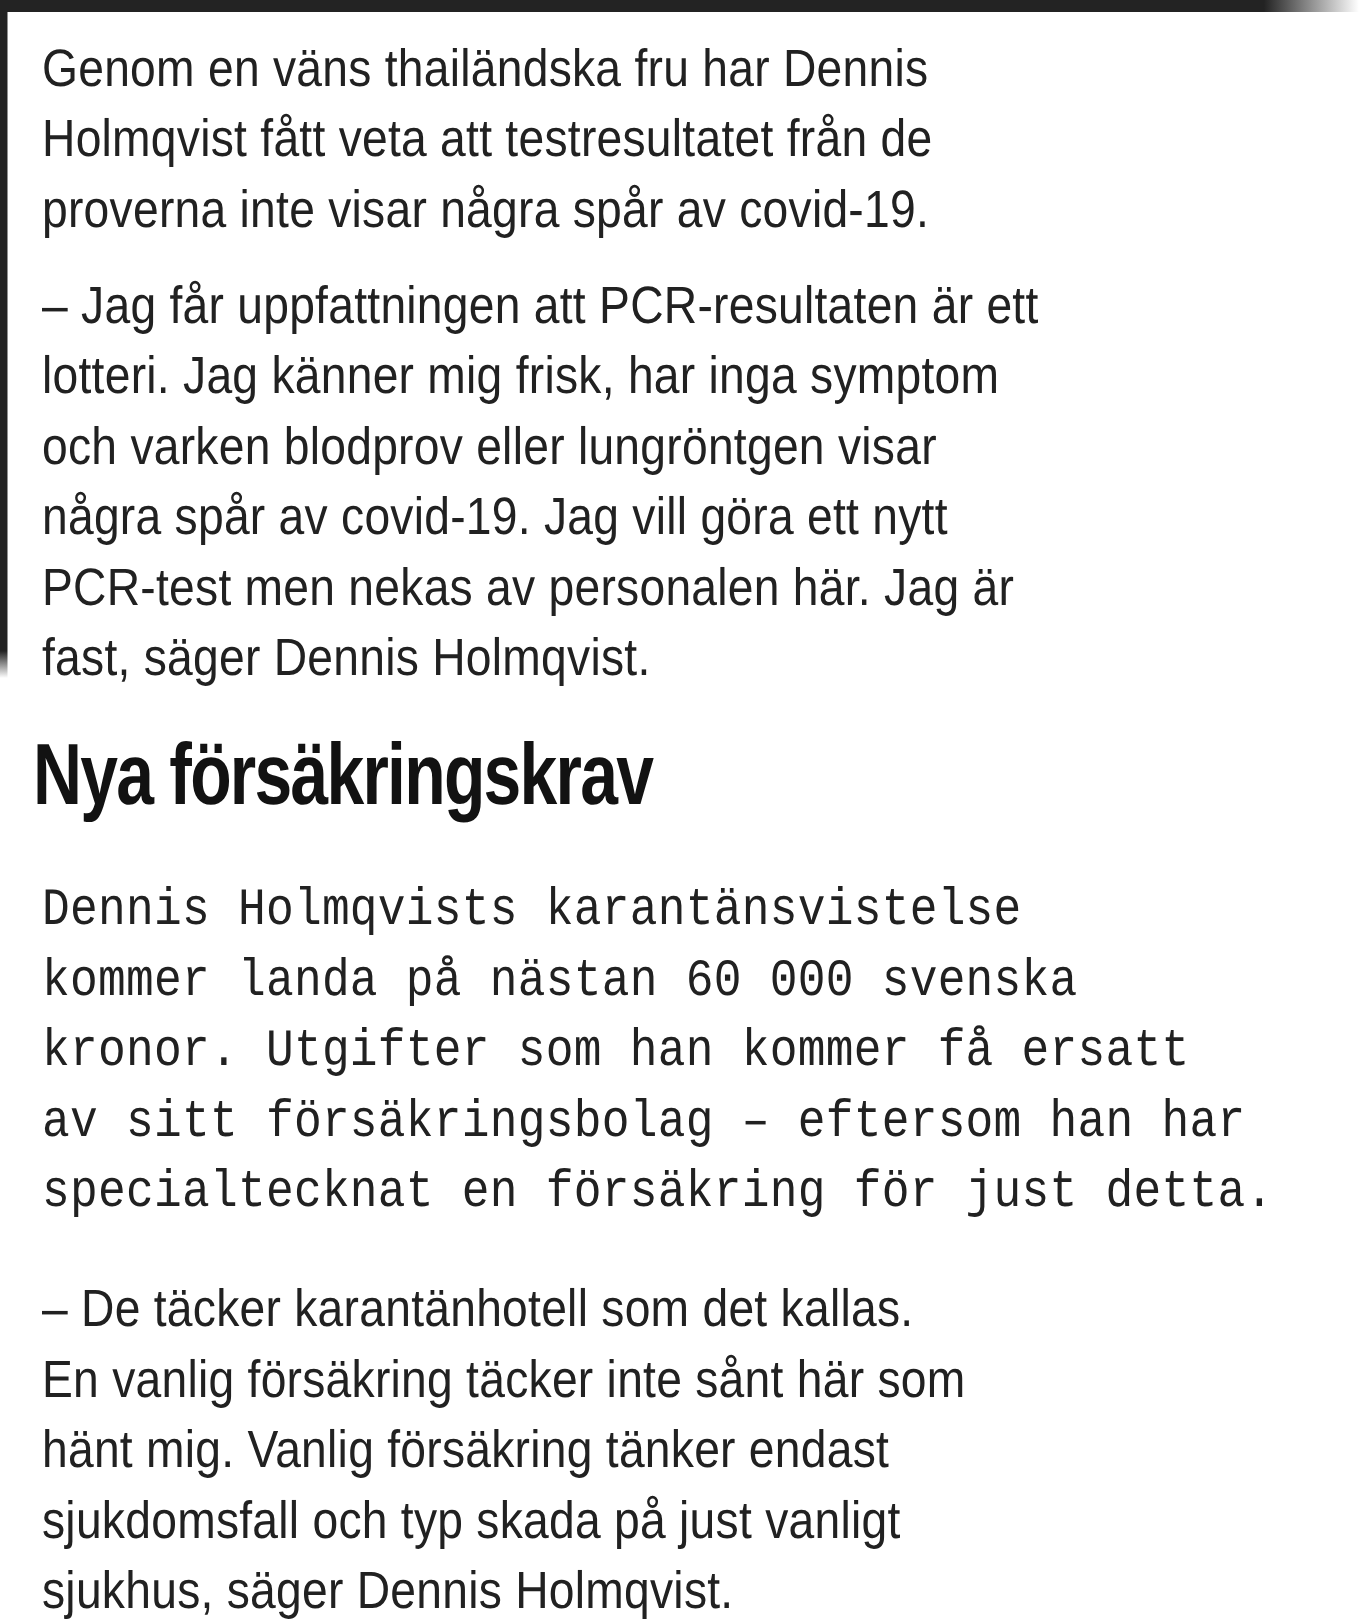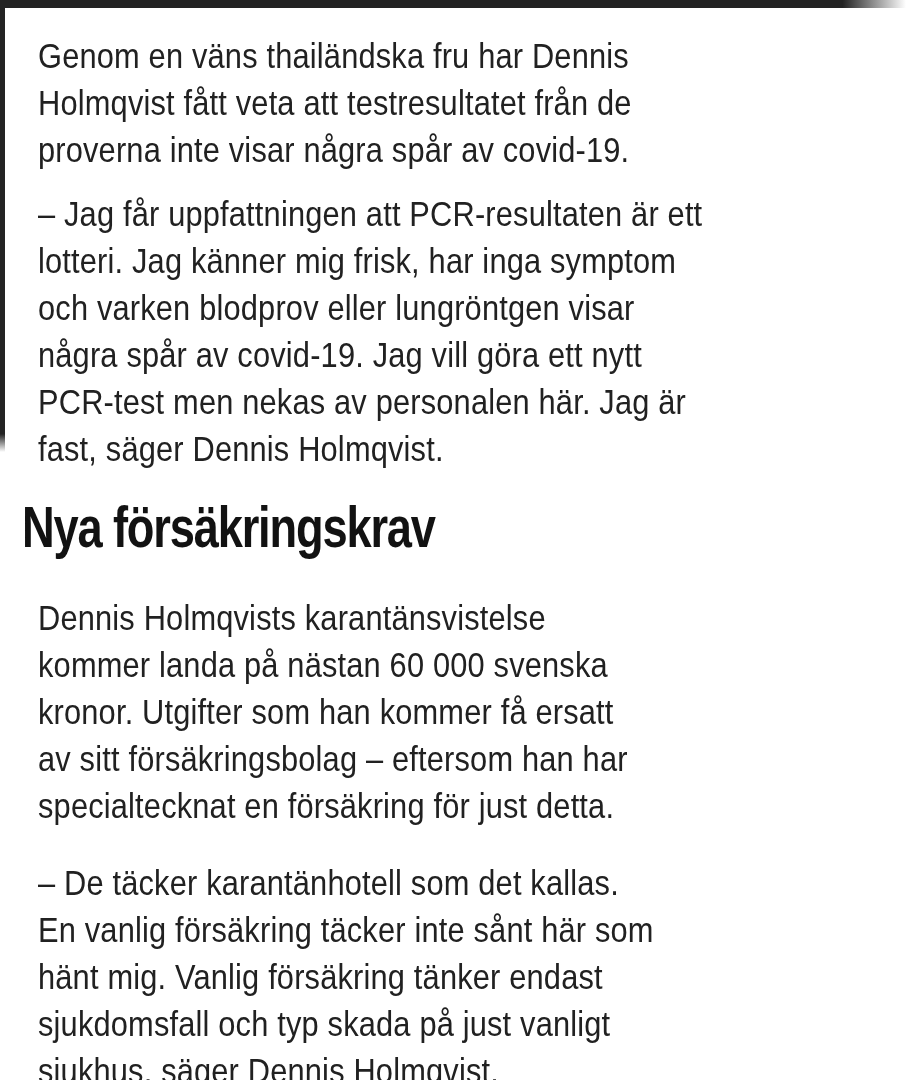--- a/index.html
+++ b/index.html
@@ -37,23 +37,23 @@
   
   .line {
     font-size: 35px;
     line-height: 47px;
     white-space: nowrap;
     letter-spacing: 0.2px;
     transform: scaleX(0.88);
     transform-origin: 0 50%;
   }
 
-  .para { margin: 16px; }
+  .para { margin: 6px; }
   .b1 { margin-top: 17px; }
-  .b3 { margin-top: 36px; }
+  .b3 { margin-top: 36px; font-family: Liberation Mono, monospace; }
   .b4 { margin-top: 30px; }
 
   .heading {
     margin: 24px 0 0 0;
     font-size: 58px;
     line-height: 62px;
     font-weight: bold;
     color: #121212;
     letter-spacing: -1.5px;
     white-space: nowrap;

